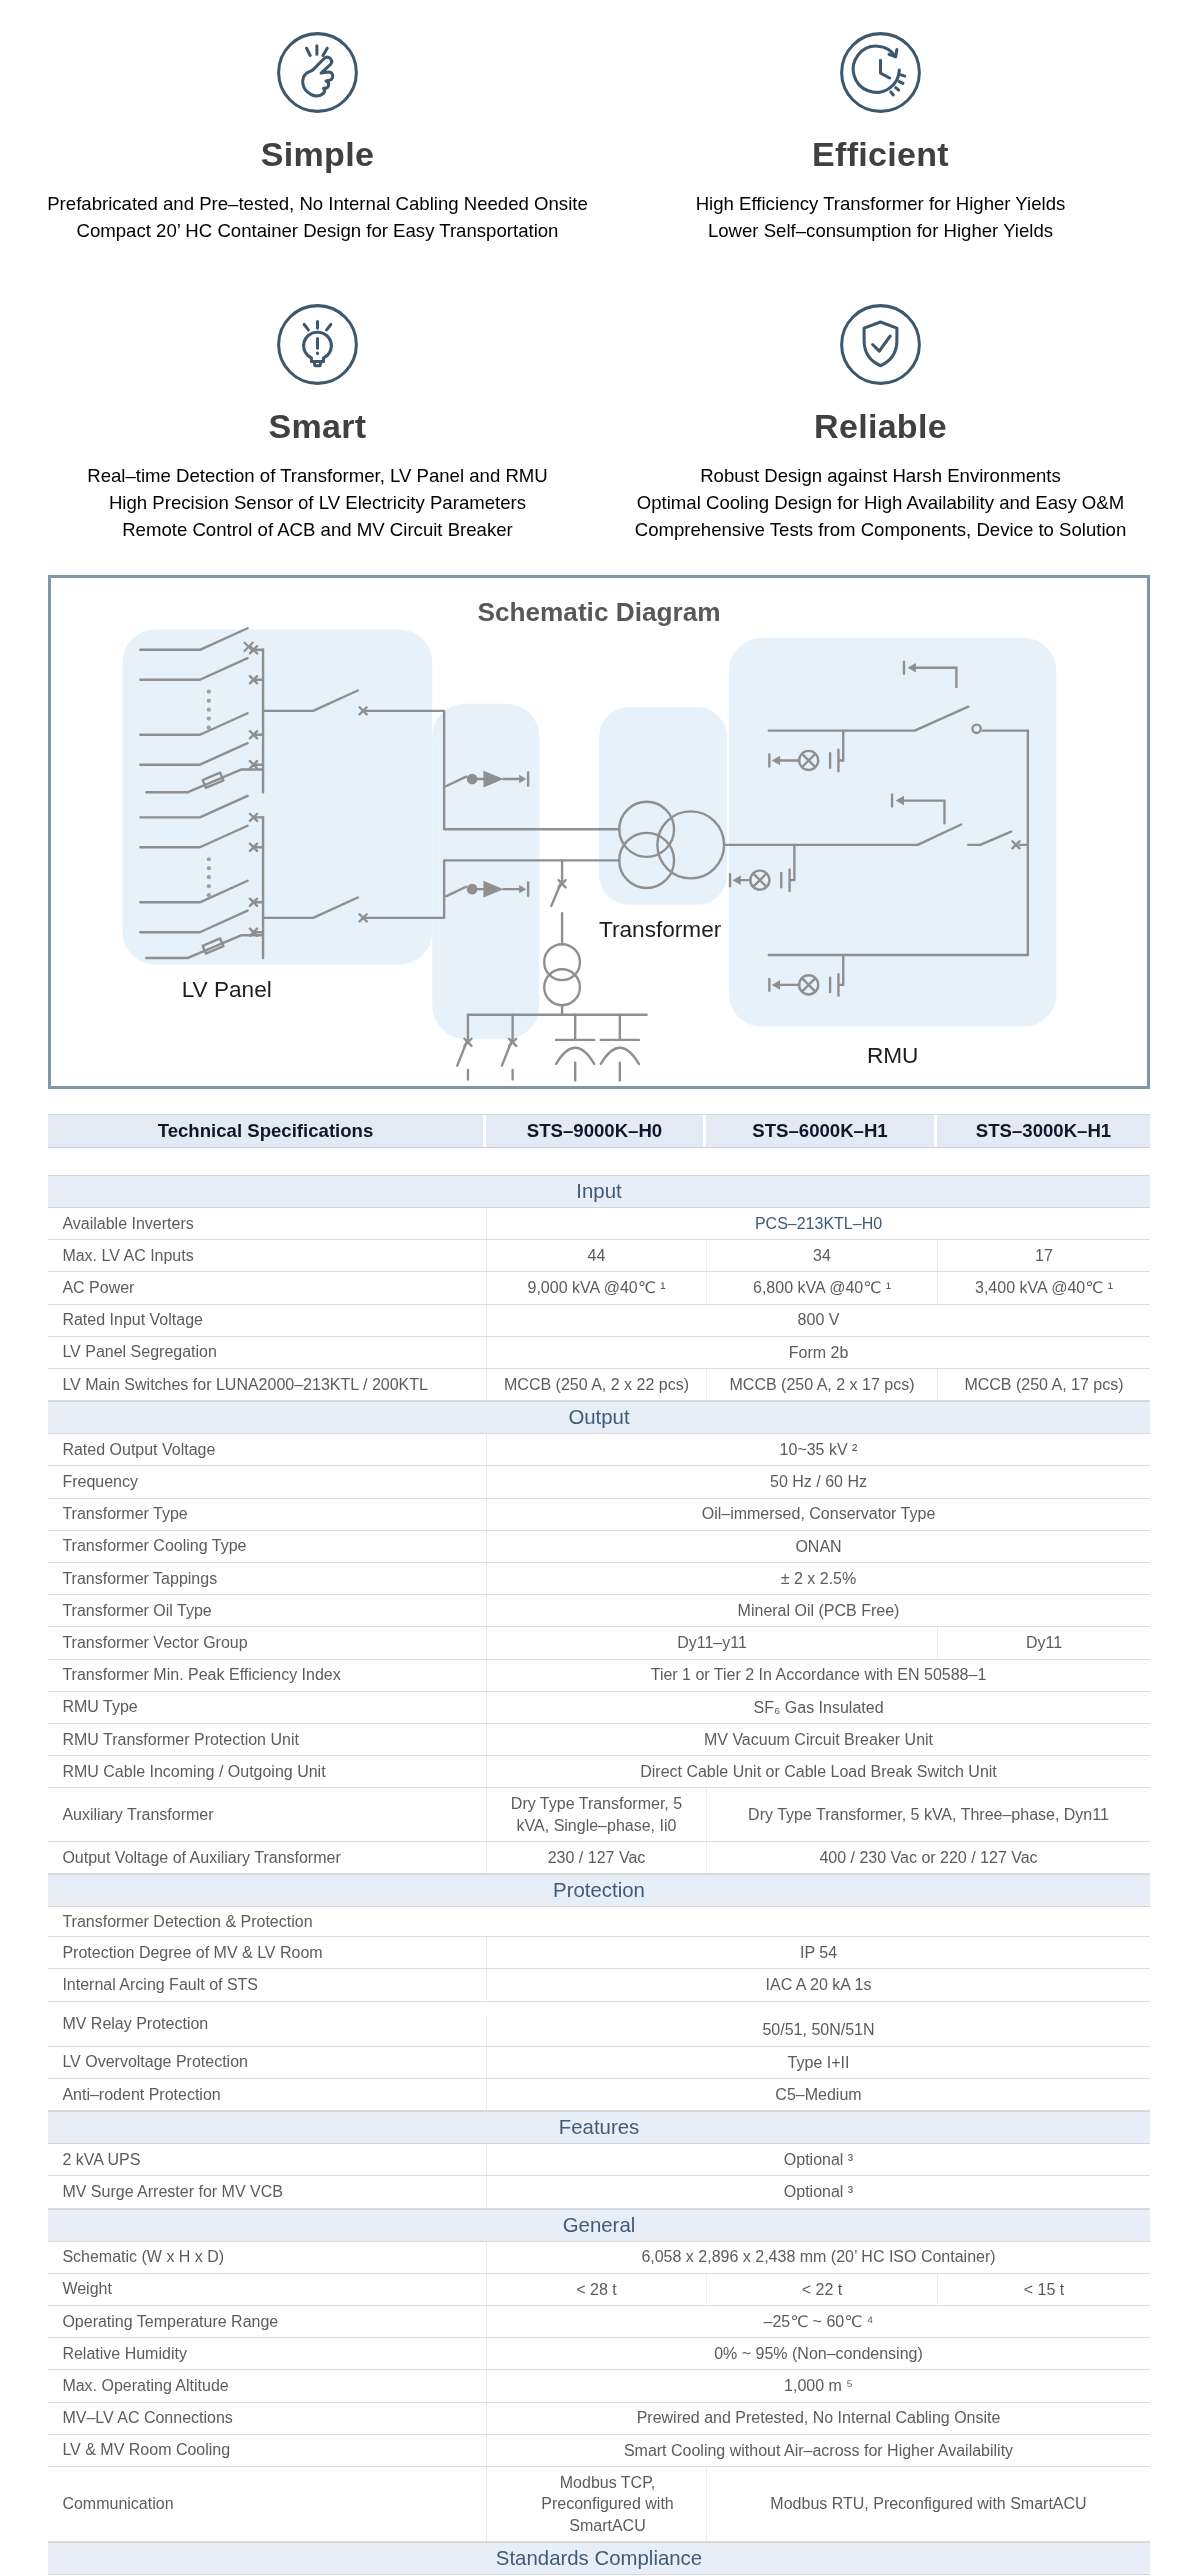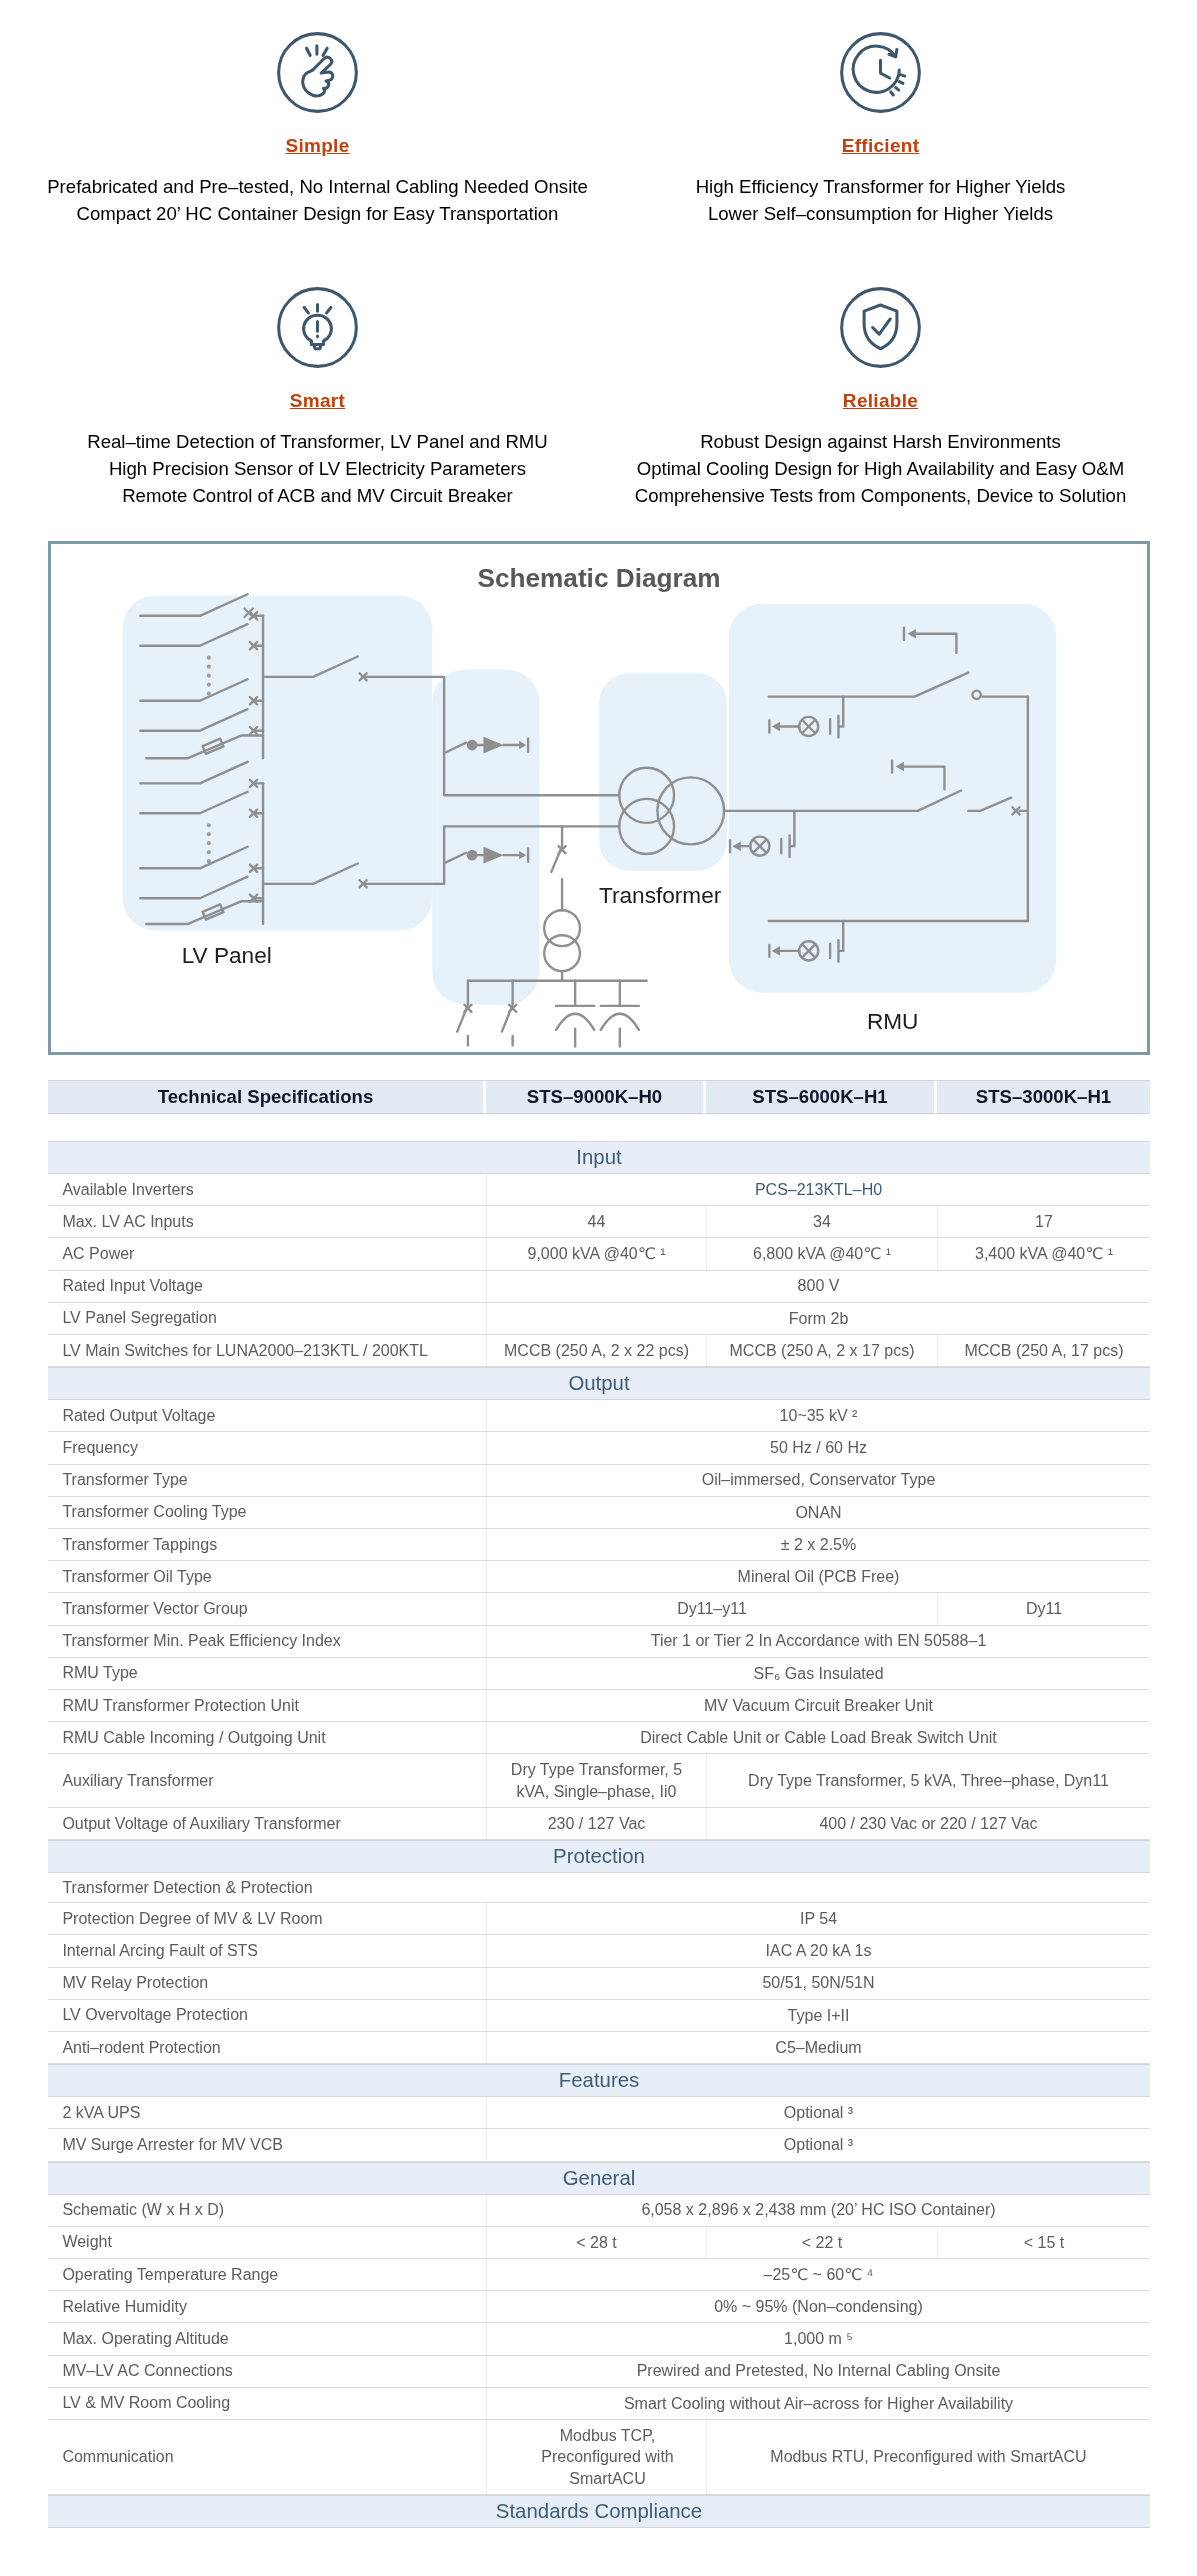--- a/index.html
+++ b/index.html
@@ -3,21 +3,21 @@
 <meta charset="utf-8">
 <style>
   html,body{margin:0;padding:0;background:#ffffff;}
   body{width:1198px;font-family:"Liberation Sans","DejaVu Sans",sans-serif;-webkit-font-smoothing:antialiased;}
   .page{width:1198px;min-height:2576px;box-sizing:border-box;padding-top:30px;}
 
   
   .features{display:grid;grid-template-columns:1fr 1fr;row-gap:57px;padding:0 36px;}
   .feature{display:flex;flex-direction:column;align-items:center;text-align:center;}
   .feature .icon{width:85px;height:85px;}
-  .feature h3{margin:20.4px 0 0 0;font-size:19px;font-weight:bold;color:#c2410c;letter-spacing:0.3px;text-decoration:underline;}
+  .feature h3{margin:20.4px 0 0 0;font-size:34px;font-weight:bold;color:#404040;letter-spacing:0.3px;}
   .feature .lines{margin-top:15.6px;}
   .feature .lines p{margin:0;font-size:18.6px;line-height:1.47;color:#000000;}
 
   
   .schematic{margin:31px 48px 25px 48px;border:3.6px solid #7e99a6;height:508px;box-sizing:content-box;position:relative;background:#fff;}
   .schematic svg{display:block;width:100%;height:100%;}
 
   
   .spec{margin:0 48px;}
   .row{display:grid;grid-template-columns:438px 220px 231px 213px;min-height:29px;align-items:stretch;border-bottom:1.2px solid #dcdcdc;}
@@ -342,21 +342,21 @@
         <div class="row">
           <div class="cell label">Protection Degree of MV &amp; LV Room</div>
           <div class="cell value" style="grid-column: span 3;">IP 54</div>
         </div>
         <div class="row">
           <div class="cell label">Internal Arcing Fault of STS</div>
           <div class="cell value" style="grid-column: span 3;">IAC A 20 kA 1s</div>
         </div>
         <div class="row">
           <div class="cell label">MV Relay Protection</div>
-          <div class="cell value" style="grid-column: span 3;">50/51, 50N/51N</div>
+          <div class="cell value" style="grid-column: span 3; margin-top: 13px;">50/51, 50N/51N</div>
         </div>
         <div class="row">
           <div class="cell label">LV Overvoltage Protection</div>
           <div class="cell value" style="grid-column: span 3;">Type I+II</div>
         </div>
         <div class="row">
           <div class="cell label">Anti–rodent Protection</div>
           <div class="cell value" style="grid-column: span 3;">C5–Medium</div>
         </div>
         <div class="section-head">Features</div>

